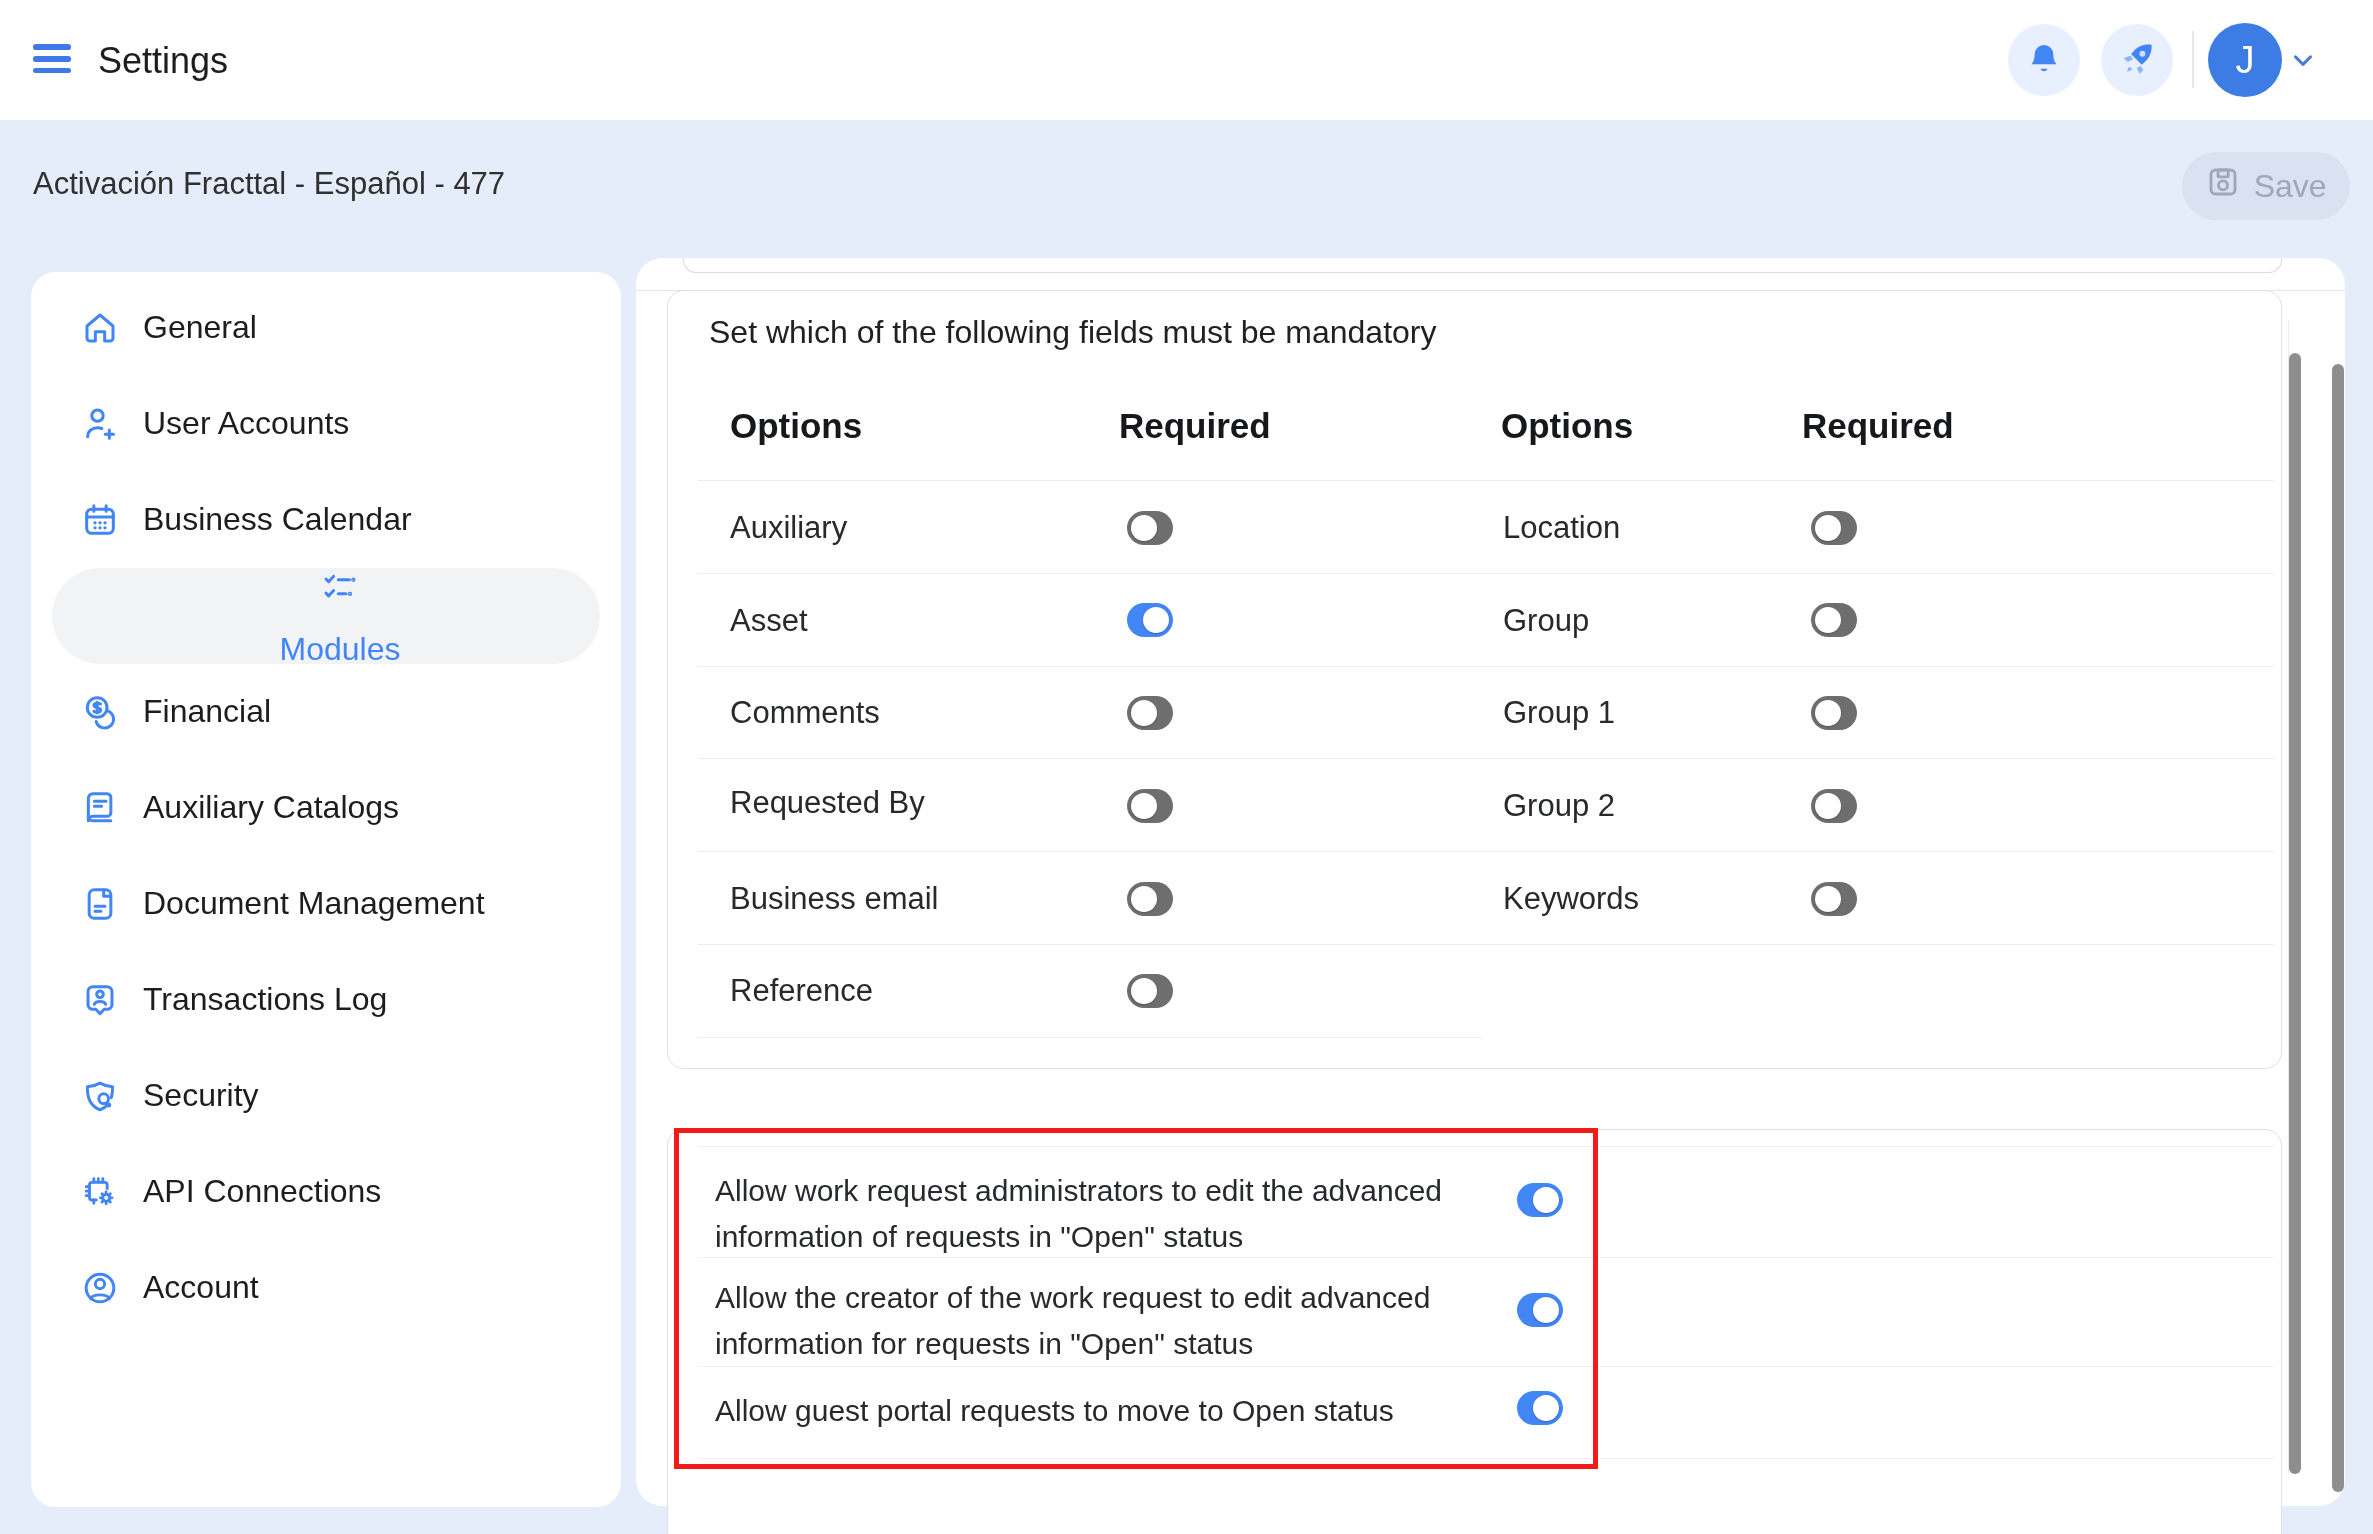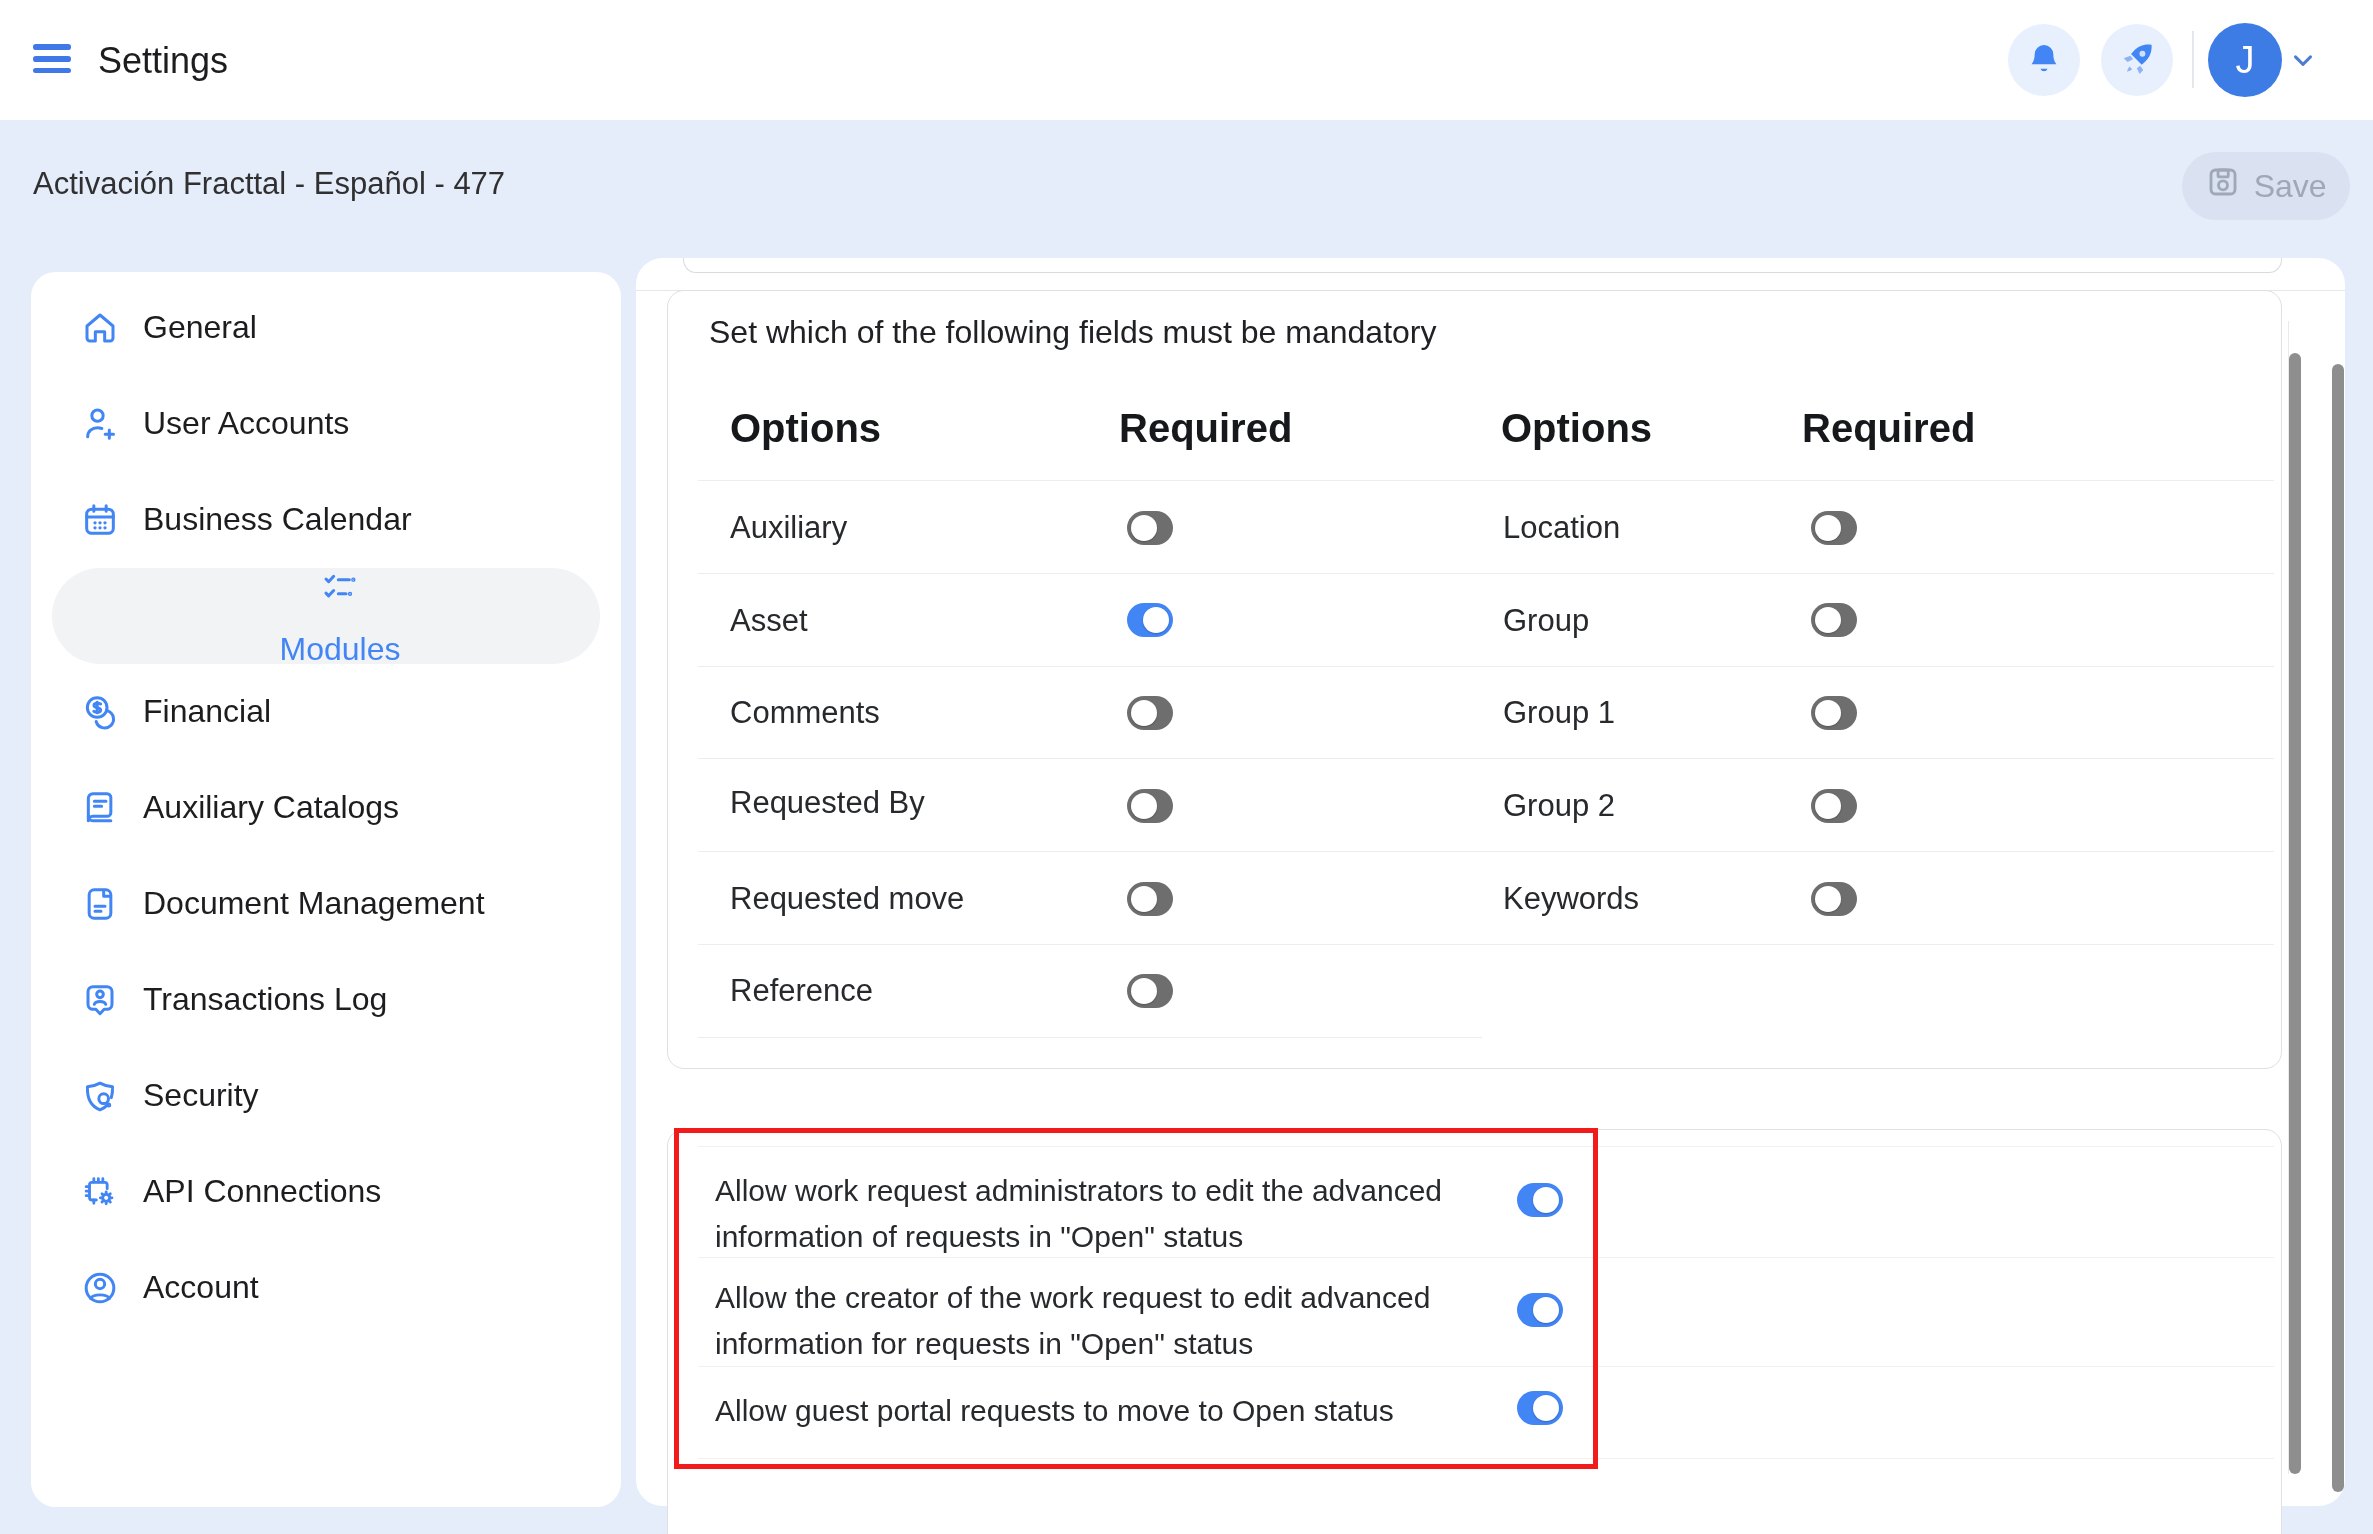--- a/index.html
+++ b/index.html
@@ -36,21 +36,21 @@
   .content{position:absolute;left:636px;top:258px;width:1709px;height:1248px;background:#fff;border-radius:26.5px;}
   .partial-card{position:absolute;left:47px;top:0;width:1599px;height:15px;background:#fff;
                 border:1.4px solid #D8DBDF;border-top:none;border-radius:0 0 13.2px 13.2px;box-sizing:border-box;}
   .top-divider{position:absolute;left:0;top:32px;width:1709px;height:1.4px;background:#E6E7EA;}
 
   .card{position:absolute;background:#fff;border:1.4px solid #DDE0E4;border-radius:17px;box-sizing:border-box;}
   .card1{left:31px;top:32px;width:1615px;height:779px;text-decoration:underline;}
   .card2{left:31px;top:871px;width:1615px;height:440px;padding-left:19px;}
 
   .card-title{position:absolute;left:41px;top:23px;font-size:32px;color:#202124;}
-  .colhead{position:absolute;top:115px;font-size:40px;font-weight:bold;color:#16181b;}
+  .colhead{position:absolute;top:115px;font-size:35px;font-weight:bold;color:#16181b;}
   .sep{position:absolute;left:30px;width:1576px;height:1.4px;background:#EDEDEF;}
   .row-label{position:absolute;font-size:31px;color:#27292c;line-height:42px;}
 
   .switch{position:absolute;width:46px;height:34px;border-radius:17px;background:#6E6E6E;cursor:pointer;}
   .switch .knob{position:absolute;top:3.8px;left:3.8px;width:26.5px;height:26.5px;border-radius:50%;background:#fff;
                 box-shadow:0 0.9px 1.9px rgba(0,0,0,.25);}
   .switch.on{background:#4285F4;}
   .switch.on .knob{left:auto;right:3.8px;}
 
   .perm-text{position:absolute;left:47px;width:776px;font-size:30px;line-height:46px;color:#27292c;}
@@ -290,21 +290,21 @@
       <div class="row-label" style="left:62px;top:401px;">Comments</div>
       <div class="switch" style="left:459px;top:405px;">
           <div class="knob"></div>
         </div>
 
       <div class="row-label" style="left:62px;top:491px;">Requested By</div>
       <div class="switch" style="left:459px;top:498px;">
           <div class="knob"></div>
         </div>
 
-      <div class="row-label" style="left:62px;top:587px;">Requested move</div>
+      <div class="row-label" style="left:62px;top:587px;">Business email</div>
       <div class="switch" style="left:459px;top:591px;">
           <div class="knob"></div>
         </div>
 
       <div class="row-label" style="left:62px;top:679px;">Reference</div>
       <div class="switch" style="left:459px;top:683px;">
           <div class="knob"></div>
         </div>
 
       <div class="row-label" style="left:835px;top:216px;">Location</div>

